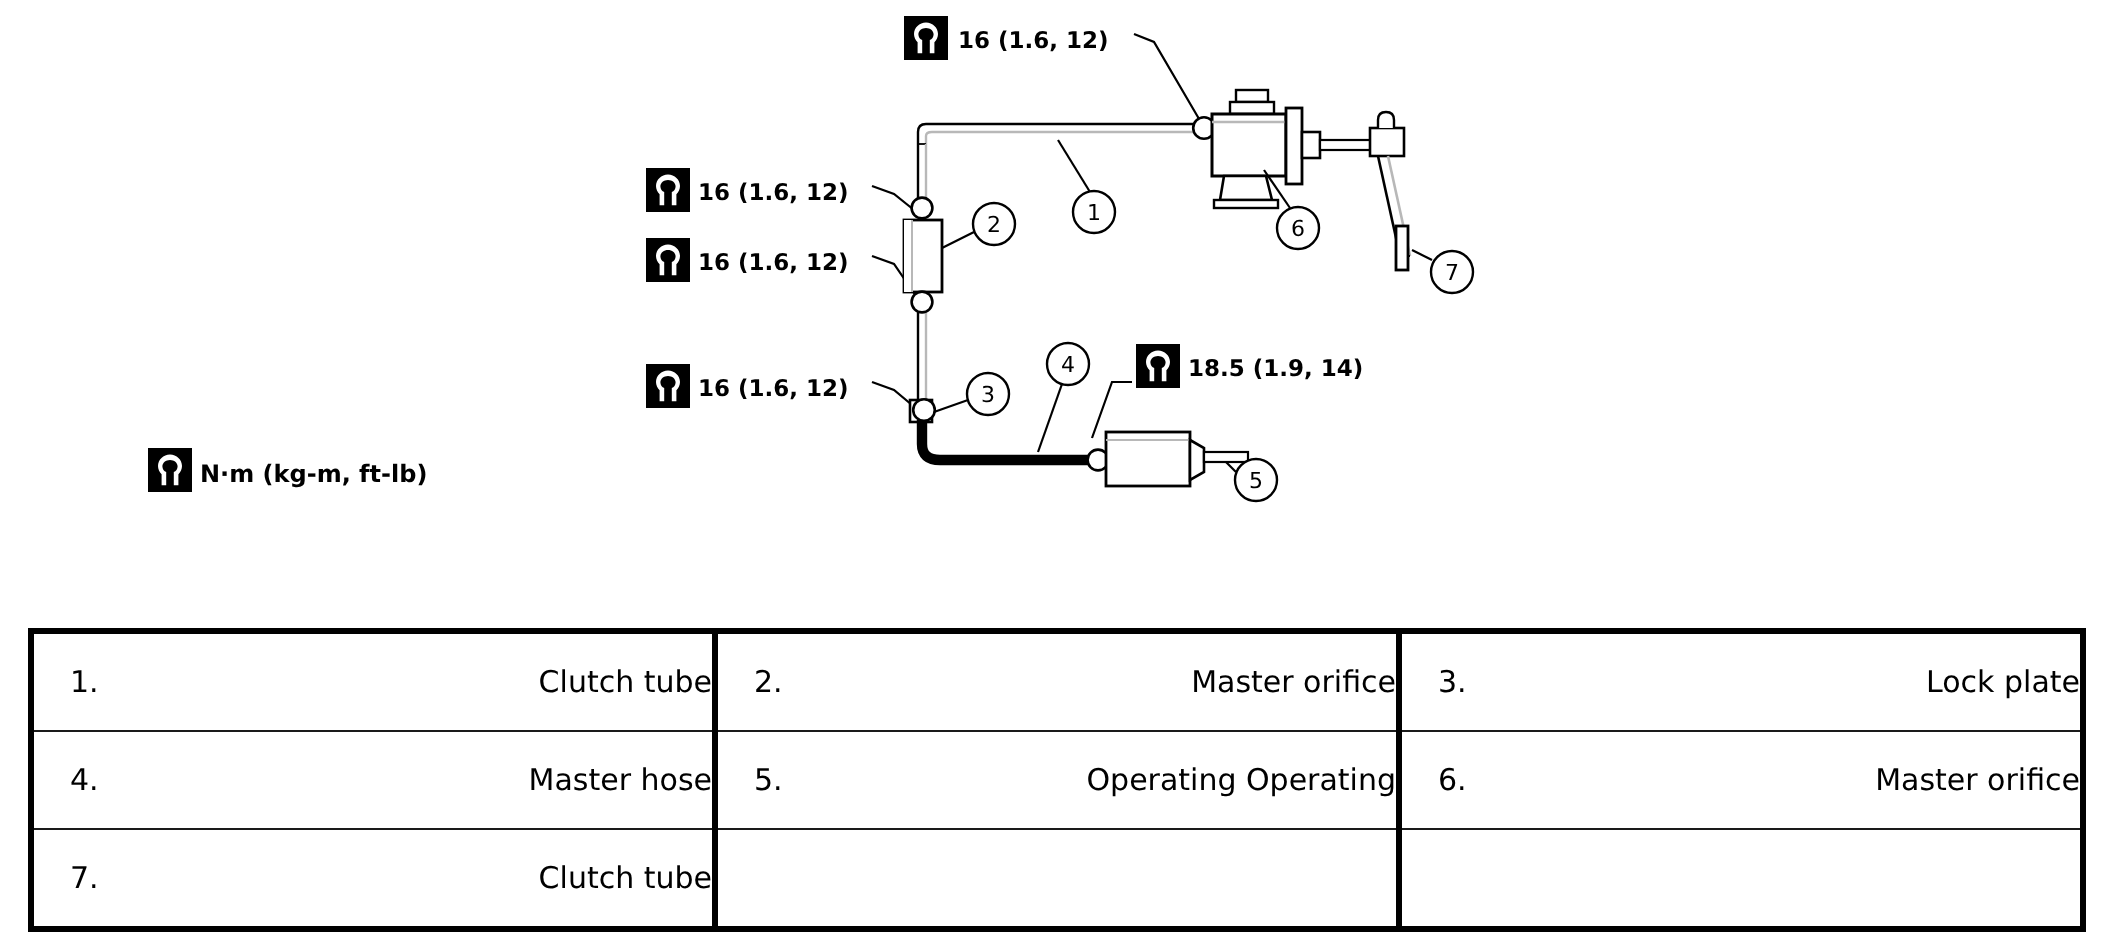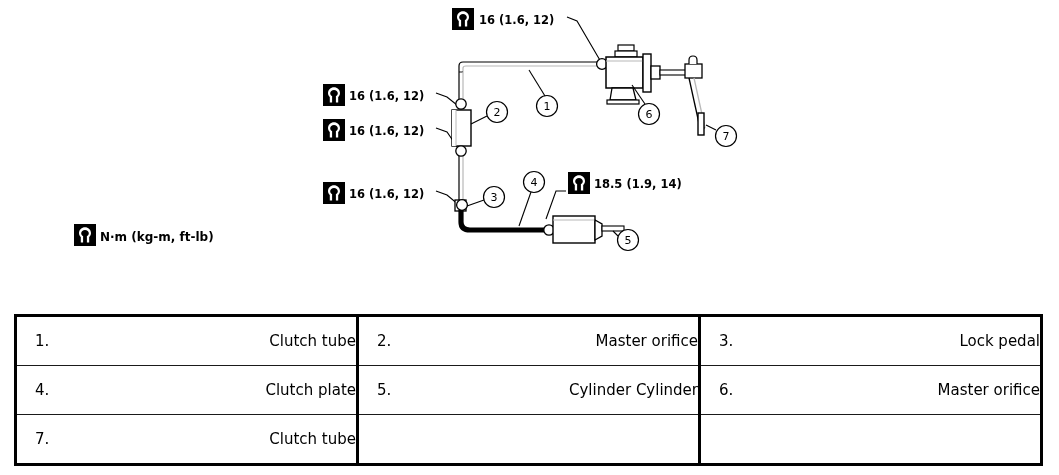--- a/index.html
+++ b/index.html
@@ -291,35 +291,35 @@
           </td>
           <td>
             <div class="cellinner">
               <span class="cell-num">2.</span>
               <span class="cell-label">Master orifice</span>
             </div>
           </td>
           <td>
             <div class="cellinner">
               <span class="cell-num">3.</span>
-              <span class="cell-label">Lock pedal</span>
+              <span class="cell-label">Lock plate</span>
             </div>
           </td>
         </tr>
         <tr>
           <td>
             <div class="cellinner">
               <span class="cell-num">4.</span>
-              <span class="cell-label">Clutch plate</span>
+              <span class="cell-label">Master hose</span>
             </div>
           </td>
           <td>
             <div class="cellinner">
               <span class="cell-num">5.</span>
-              <span class="cell-label">Cylinder Cylinder</span>
+              <span class="cell-label">Operating Operating</span>
             </div>
           </td>
           <td>
             <div class="cellinner">
               <span class="cell-num">6.</span>
               <span class="cell-label">Master orifice</span>
             </div>
           </td>
         </tr>
         <tr>

